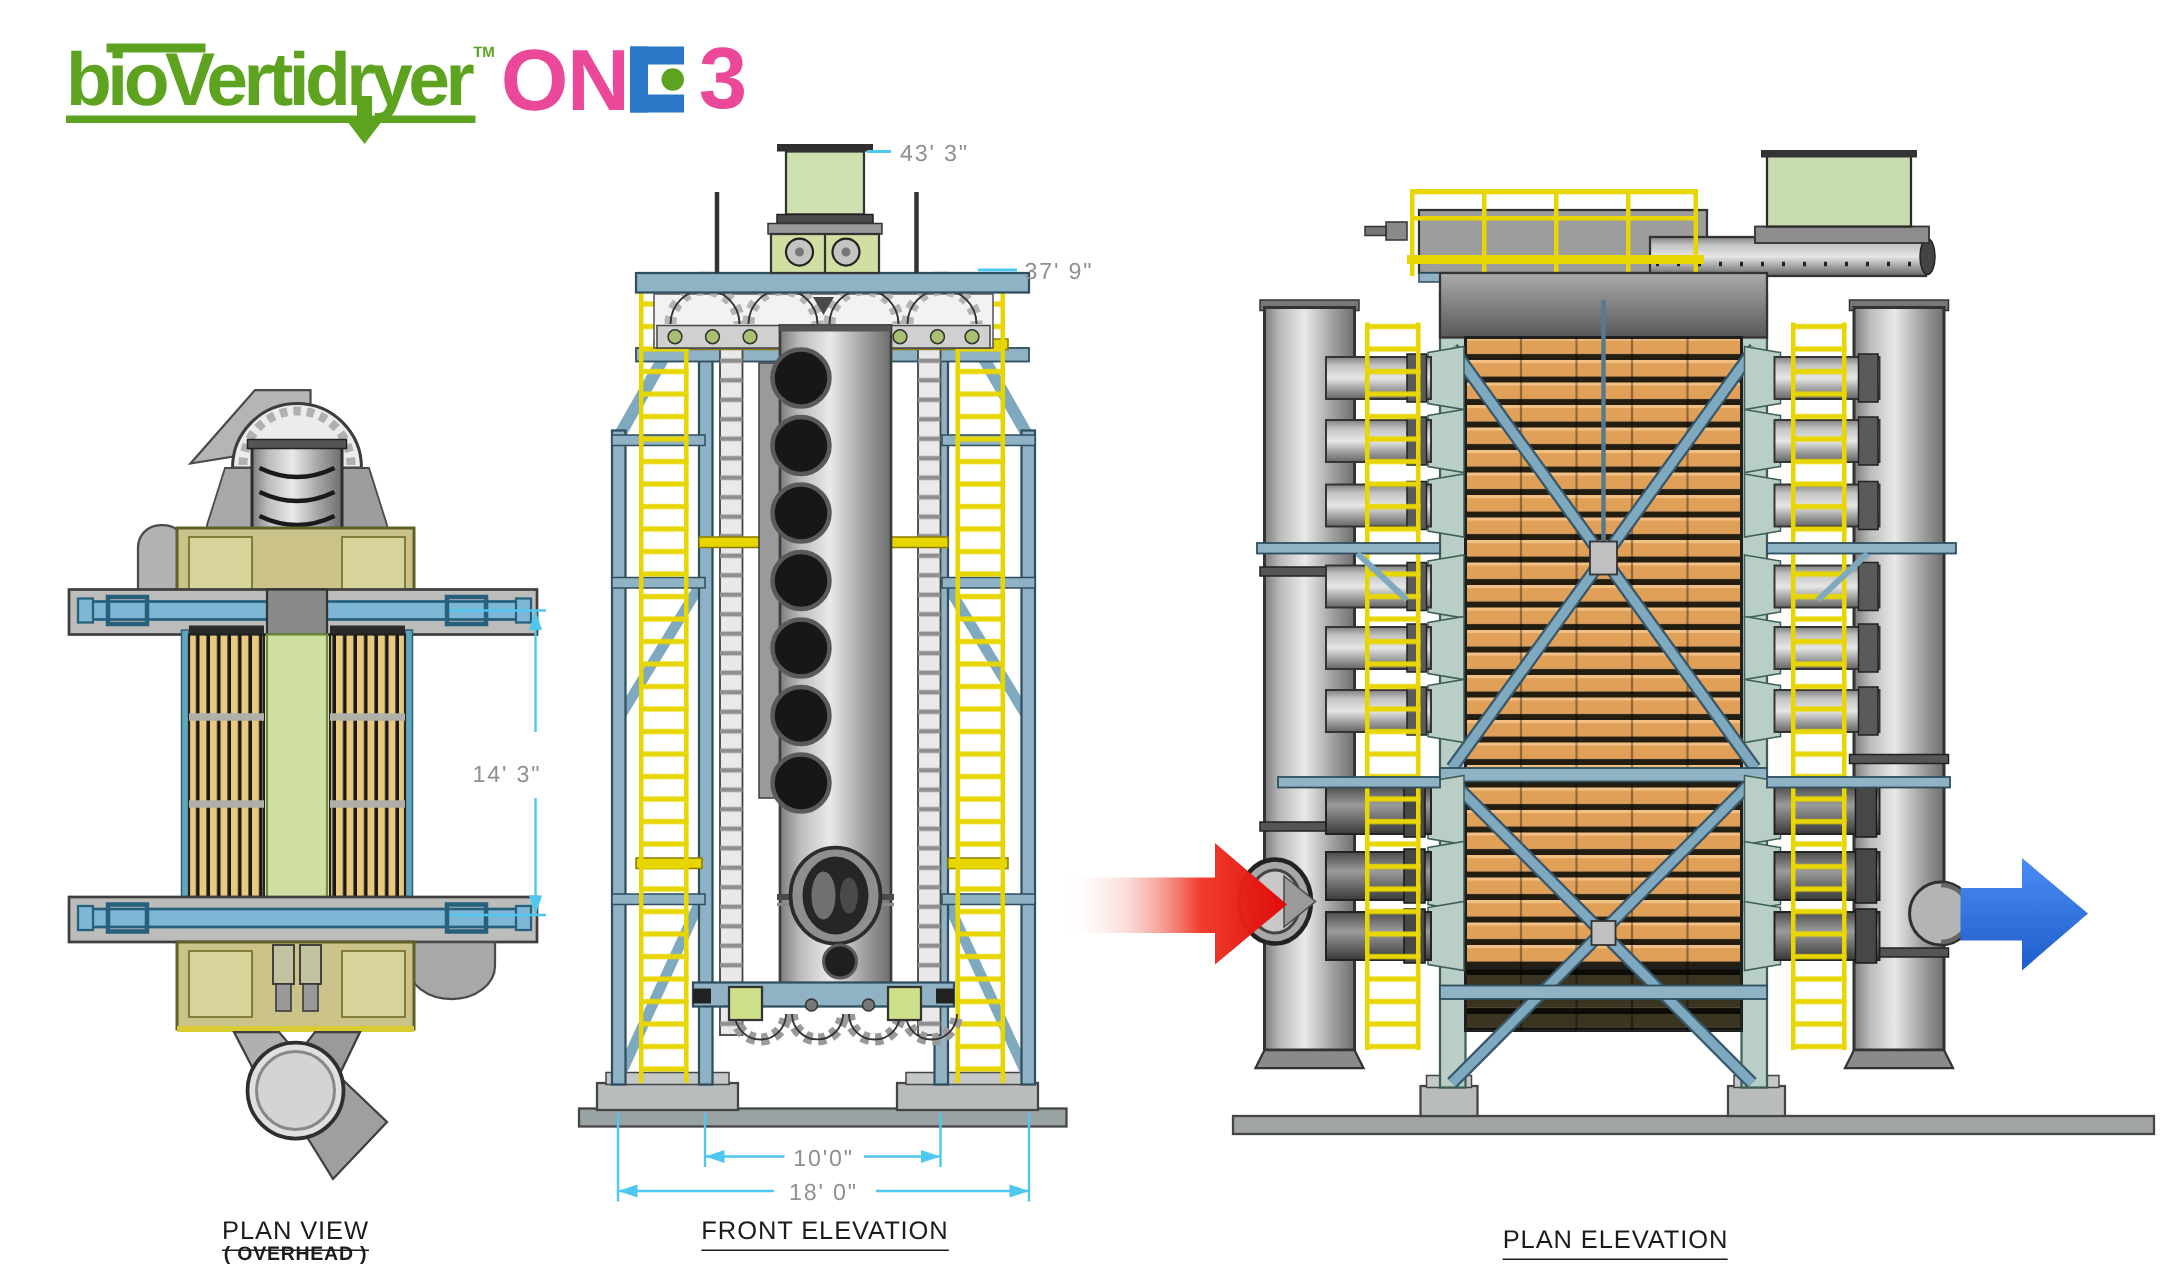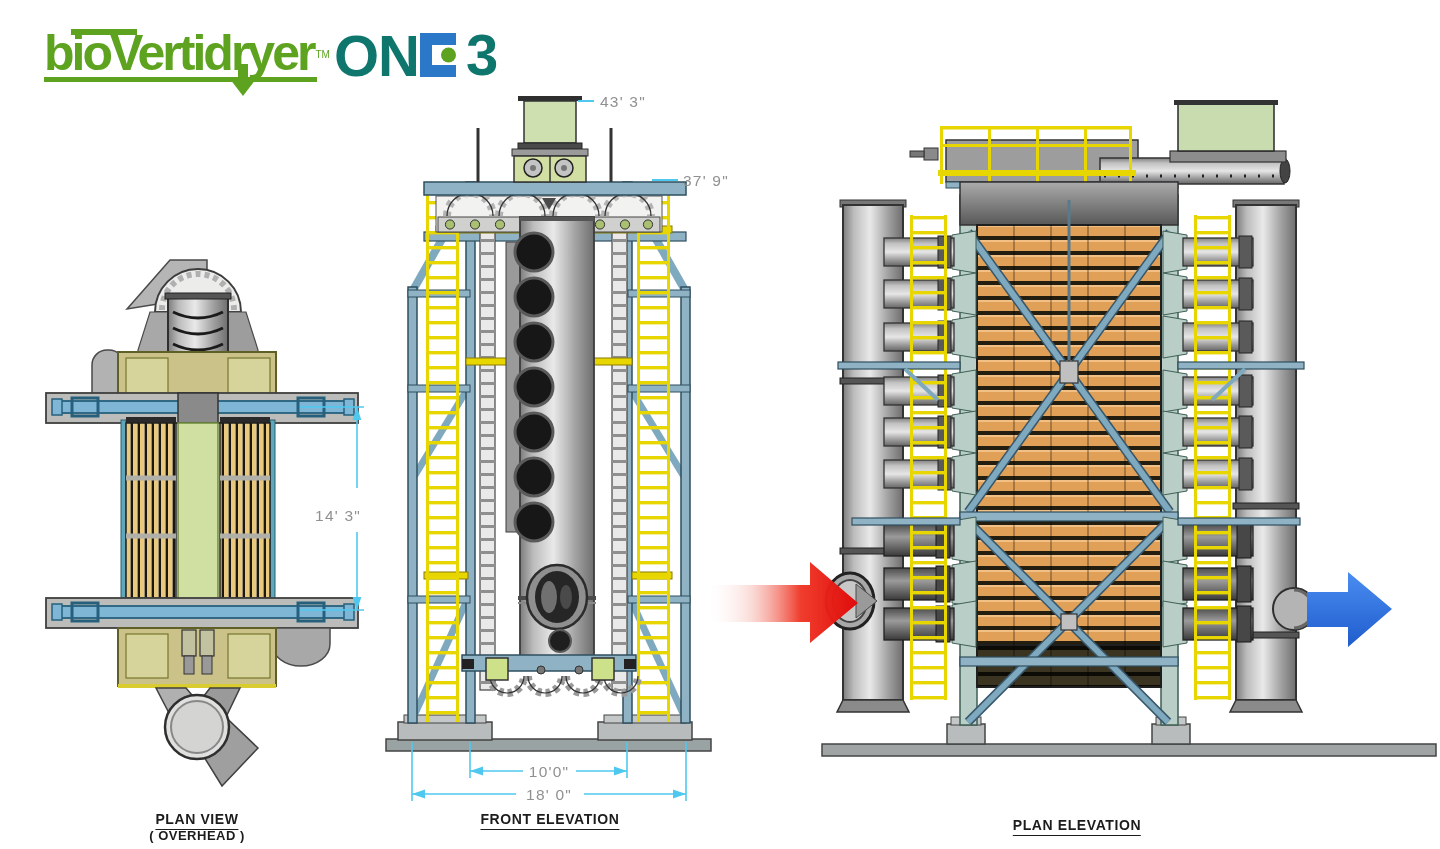--- a/index.html
+++ b/index.html
@@ -1,37 +1,37 @@
 <!DOCTYPE html>
 <html><head>
 <meta charset="utf-8">
 <style>
   html,body{margin:0;padding:0;background:#fff;}
   .stage{position:relative;width:1440px;height:849px;background:#ffffff;overflow:hidden;
          font-family:"Liberation Sans",sans-serif;}
   
-  .logo{position:absolute;left:44px;top:30px;display:flex;align-items:center;}
+  .logo{position:absolute;left:44px;top:30px;display:flex;align-items:flex-start;}
   .brand{position:relative;color:#5ea320;font-weight:800;font-size:50px;line-height:.92;
          letter-spacing:-3px;border-bottom:5px solid #5ea320;padding:0 4px 1px 0;}
   .brand .ovl{position:absolute;top:-1px;left:27px;width:66px;height:6px;background:#5ea320;}
   .brand .arr{position:absolute;bottom:-21px;left:186px;width:26px;height:32px;}
   .brand .arr::before{content:"";position:absolute;top:-2px;left:8px;width:10px;height:16px;background:#5ea320;}
   .brand .arr::after{content:"";position:absolute;top:13px;left:0;width:0;height:0;
         border-left:13px solid transparent;border-right:13px solid transparent;border-top:17px solid #5ea320;}
-  .tm{color:#5ea320;font-size:10px;font-weight:400;margin:0 2px 3px -2px;}
-  .model{display:flex;align-items:center;color:#0f766e;font-weight:800;font-size:58px;
+  .tm{color:#5ea320;font-size:10px;font-weight:700;margin:0 2px 3px -2px;}
+  .model{display:flex;align-items:center;color:#ec4899;font-weight:800;font-size:58px;
          line-height:.8;letter-spacing:-1px;margin-left:2px;}
   .e-glyph{position:relative;width:36px;height:44px;display:inline-block;box-sizing:border-box;
            border-left:12px solid #2b78c9;border-top:12px solid #2b78c9;border-bottom:12px solid #2b78c9;
            margin:0 1px 2px 1px;}
   .e-glyph .dot{position:absolute;right:0px;top:50%;transform:translateY(-50%);
            width:15px;height:15px;border-radius:50%;background:#5ea320;}
   .model .num{margin-left:9px;margin-bottom:2px;}
   
-  .vtitle{position:absolute;transform:translateX(-50%);color:#1c1c1c;font-size:14px;font-weight:700;
+  .vtitle{position:absolute;transform:translateX(-50%);color:#1c1c1c;font-size:17px;font-weight:400;
           letter-spacing:.6px;text-align:right;white-space:nowrap;}
   .vtitle .ul{display:inline-block;border-bottom:1.6px solid #1c1c1c;padding-bottom:2px;}
   .vsub{position:absolute;transform:translateX(-50%);color:#1c1c1c;font-size:13px;font-weight:600;
         letter-spacing:.5px;white-space:nowrap;text-align:center;}
   svg text.dim{fill:#909090;font-size:15.5px;letter-spacing:1.2px;font-family:"Liberation Sans",sans-serif;}
 </style>
 </head>
 <body>
 
 <div class="stage">

